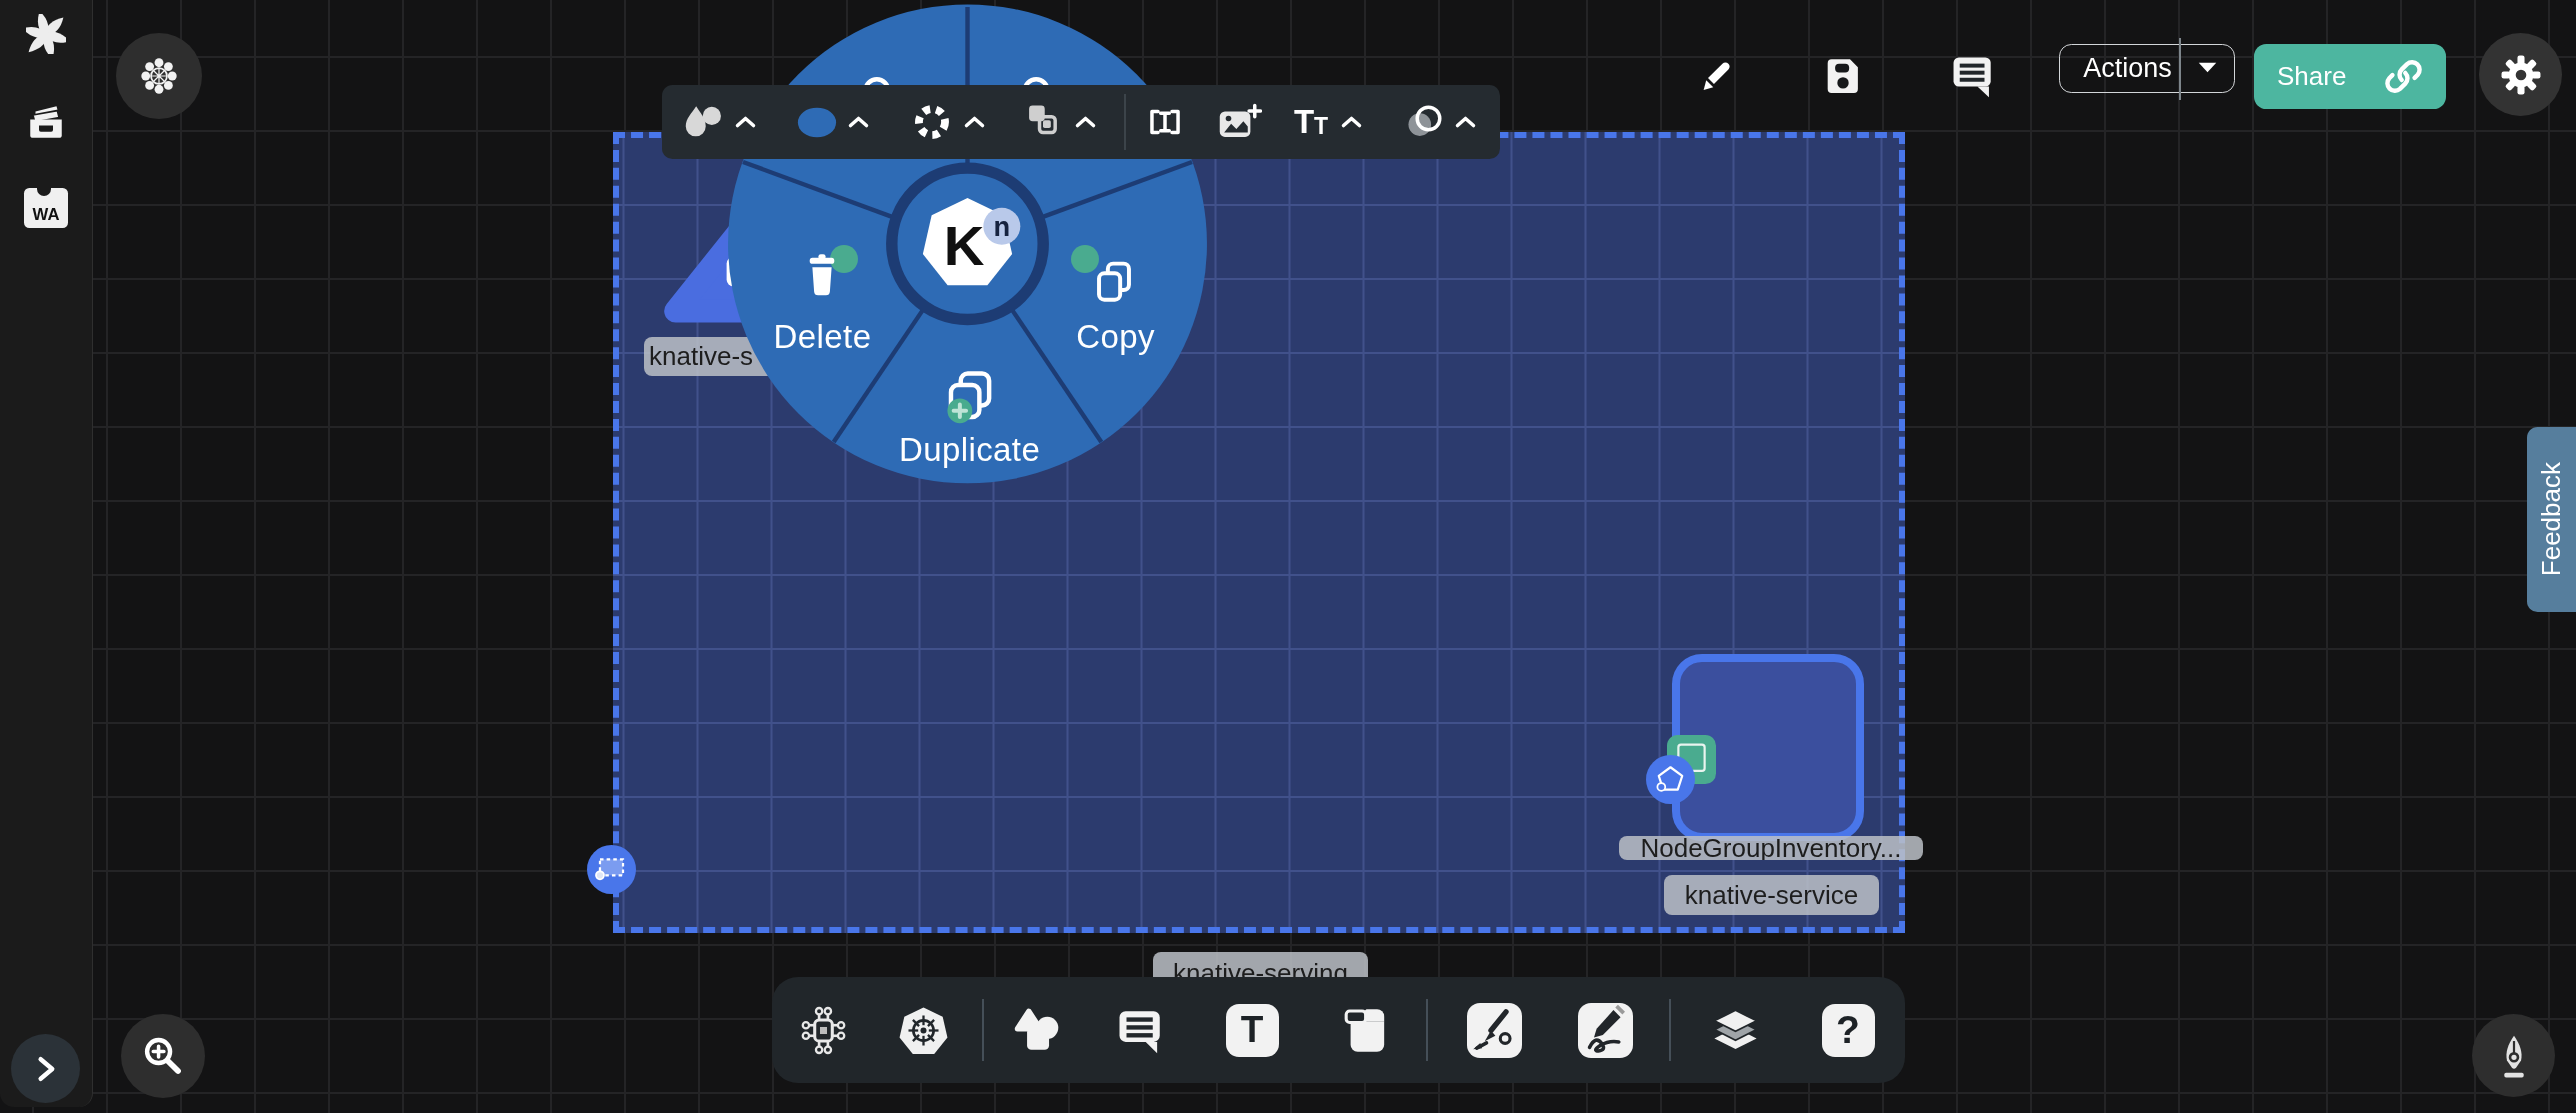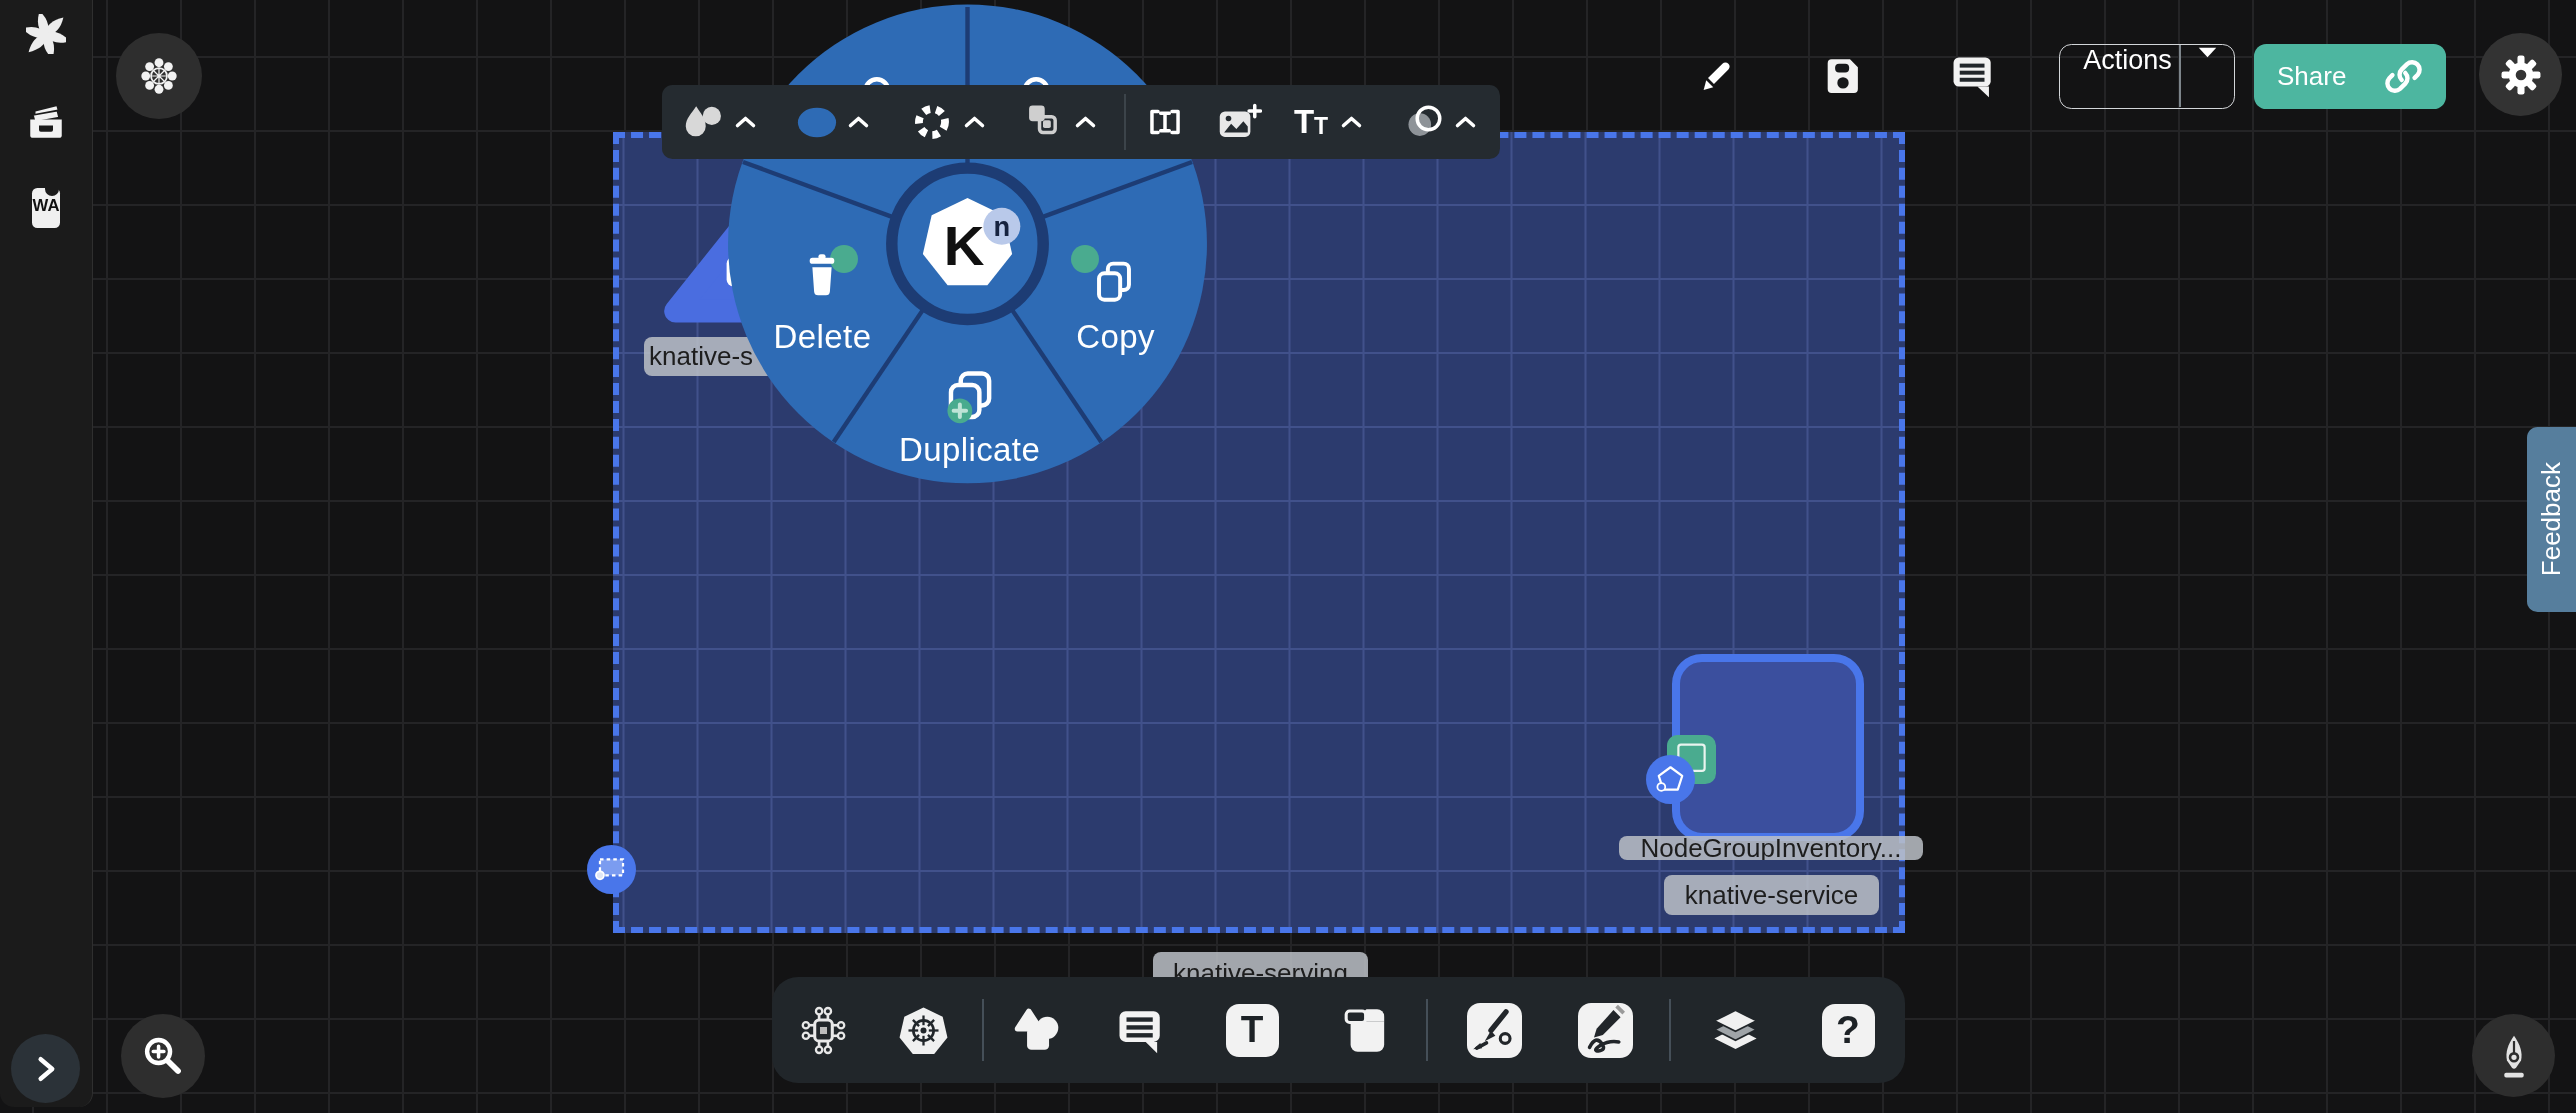--- a/index.html
+++ b/index.html
@@ -41,35 +41,35 @@
   .bt-item{position:absolute;top:0;height:106px;display:flex;align-items:center;justify-content:center;}
   .white-card{background:#f2f2f2;border-radius:13px;display:flex;align-items:center;justify-content:center;color:#1d2226;font-weight:bold;}
   .circle-btn{position:absolute;border-radius:50%;background:#2e2e2e;display:flex;align-items:center;justify-content:center;z-index:12;}
   .radial-label{position:absolute;color:#fff;font-size:33px;text-align:center;z-index:5;letter-spacing:0.4px;}
   .sidebar{
     left:0;top:0;width:92px;height:1107px;z-index:12;background:#1b1b1b;
     border-right:1.8px solid #2f2f2f;border-radius:0 0 14px 14px;
     display:flex;flex-direction:column;align-items:center;
   }
   .actions-btn{
-    left:2059px;top:44px;width:176px;height:65px;z-index:11;box-sizing:border-box;
-    border:1.8px solid #d3d6d9;border-radius:12.3px;color:#fff;display:flex;padding-left:16px;
+    left:2059px;top:44px;width:176px;height:49px;z-index:11;box-sizing:border-box;
+    border:1.8px solid #d3d6d9;border-radius:12.3px;color:#fff;display:flex;align-items:center;padding-left:16px;
   }
   .share-btn{
     left:2254px;top:44px;width:192px;height:65px;z-index:11;background:#4db6a0;
     border-radius:12.3px;color:#fff;display:flex;align-items:center;justify-content:space-between;
     padding:12px 23px;box-sizing:border-box;
   }
   .feedback{
     left:2527px;top:427px;width:49px;height:185px;z-index:11;background:#567e9d;
     border-radius:10.6px 0 0 10.6px;display:flex;align-items:center;justify-content:center;
   }
   .feedback span{writing-mode:vertical-rl;transform:rotate(180deg);color:#fff;font-size:26px;}
-  .wa-badge{width:28px;height:40px;background:#f0f0f0;border-radius:5.3px;position:relative;
-    display:flex;align-items:center;justify-content:center;}
+  .wa-badge{width:44px;height:40px;background:#f0f0f0;border-radius:5.3px;position:relative;
+    display:flex;align-items:flex-end;justify-content:center;}
   .wa-badge .notch{position:absolute;top:0;left:13px;width:14px;height:8px;background:#1b1b1b;border-radius:0 0 7px 7px;}
   .wa-badge span{color:#111;font-weight:bold;font-size:16.7px;margin-bottom:3.5px;}
 </style>
 </head>
 <body>
 
 <div class="ab selection"></div>
 
 <svg class="ab" style="left:651px;top:172px;z-index:2" width="255" height="163" viewBox="0 0 290 185">
   <path d="M140 18 L28 158 L252 158 Z" fill="#4a6de0" stroke="#4a6de0" stroke-width="26" stroke-linejoin="round"></path>

